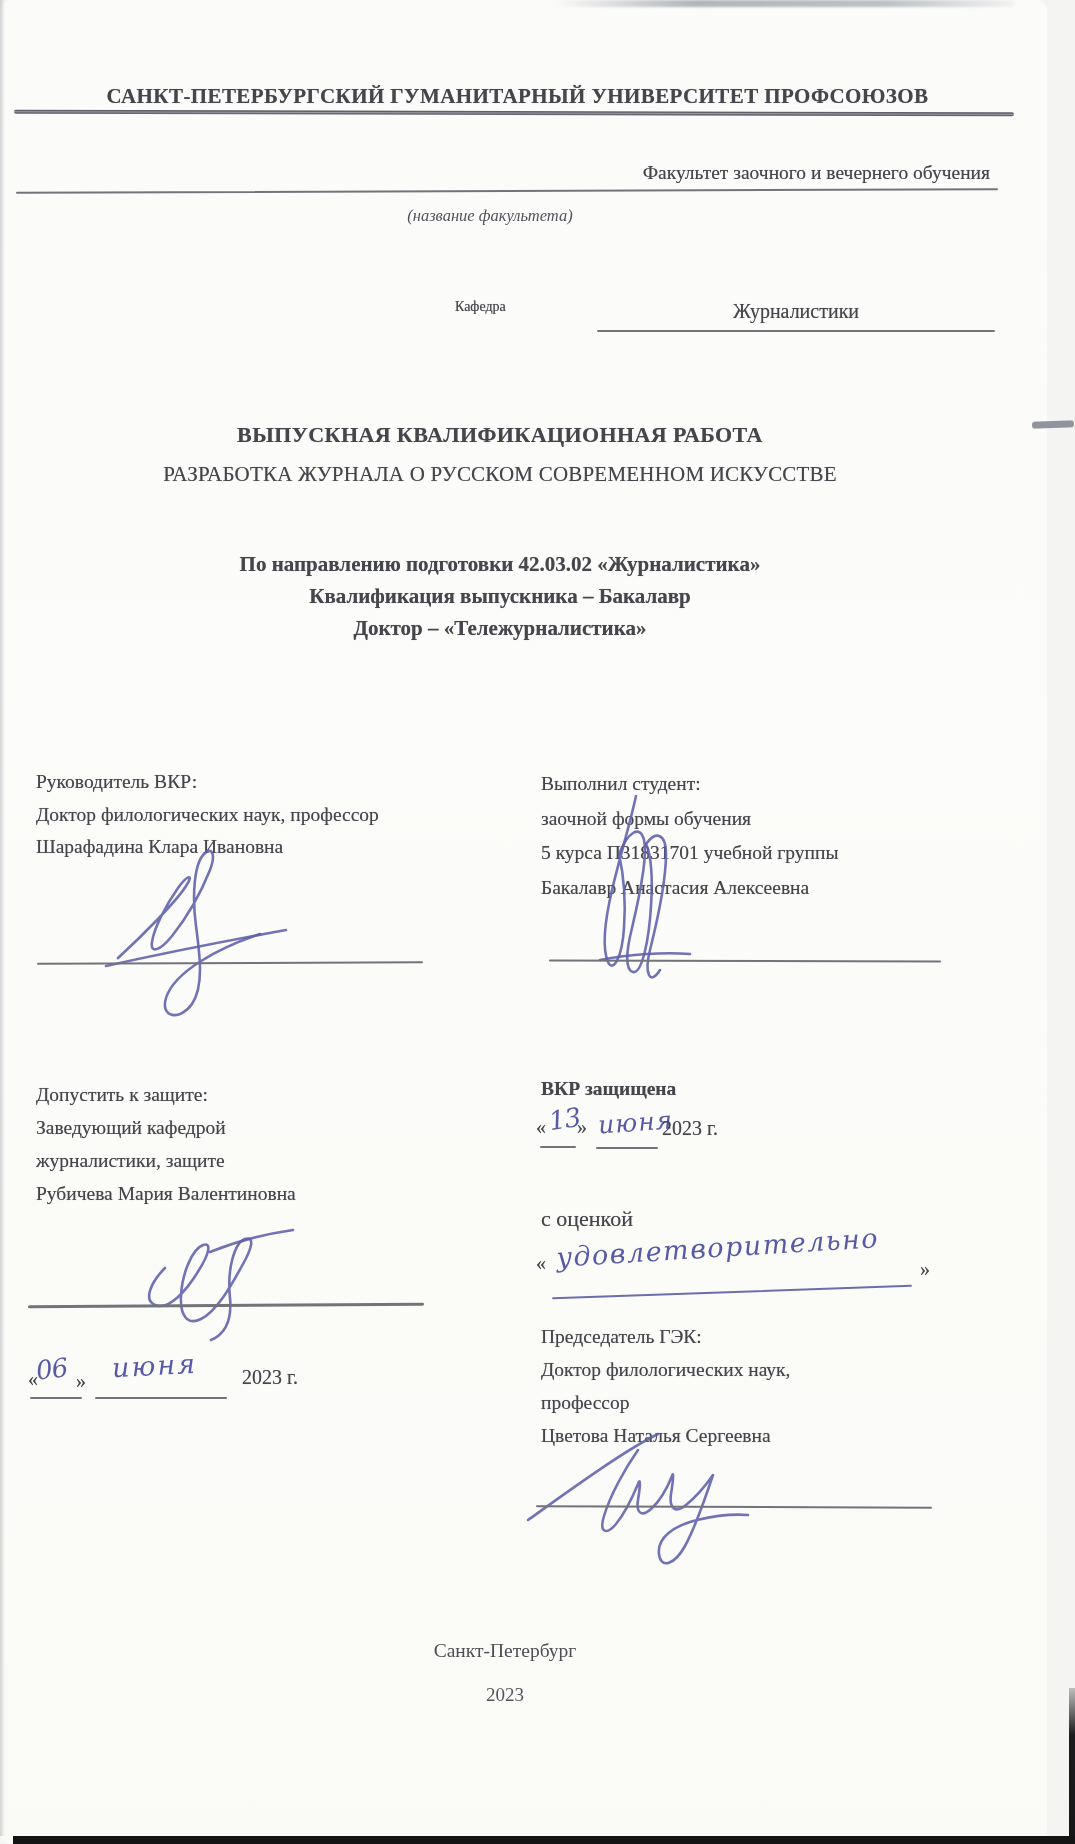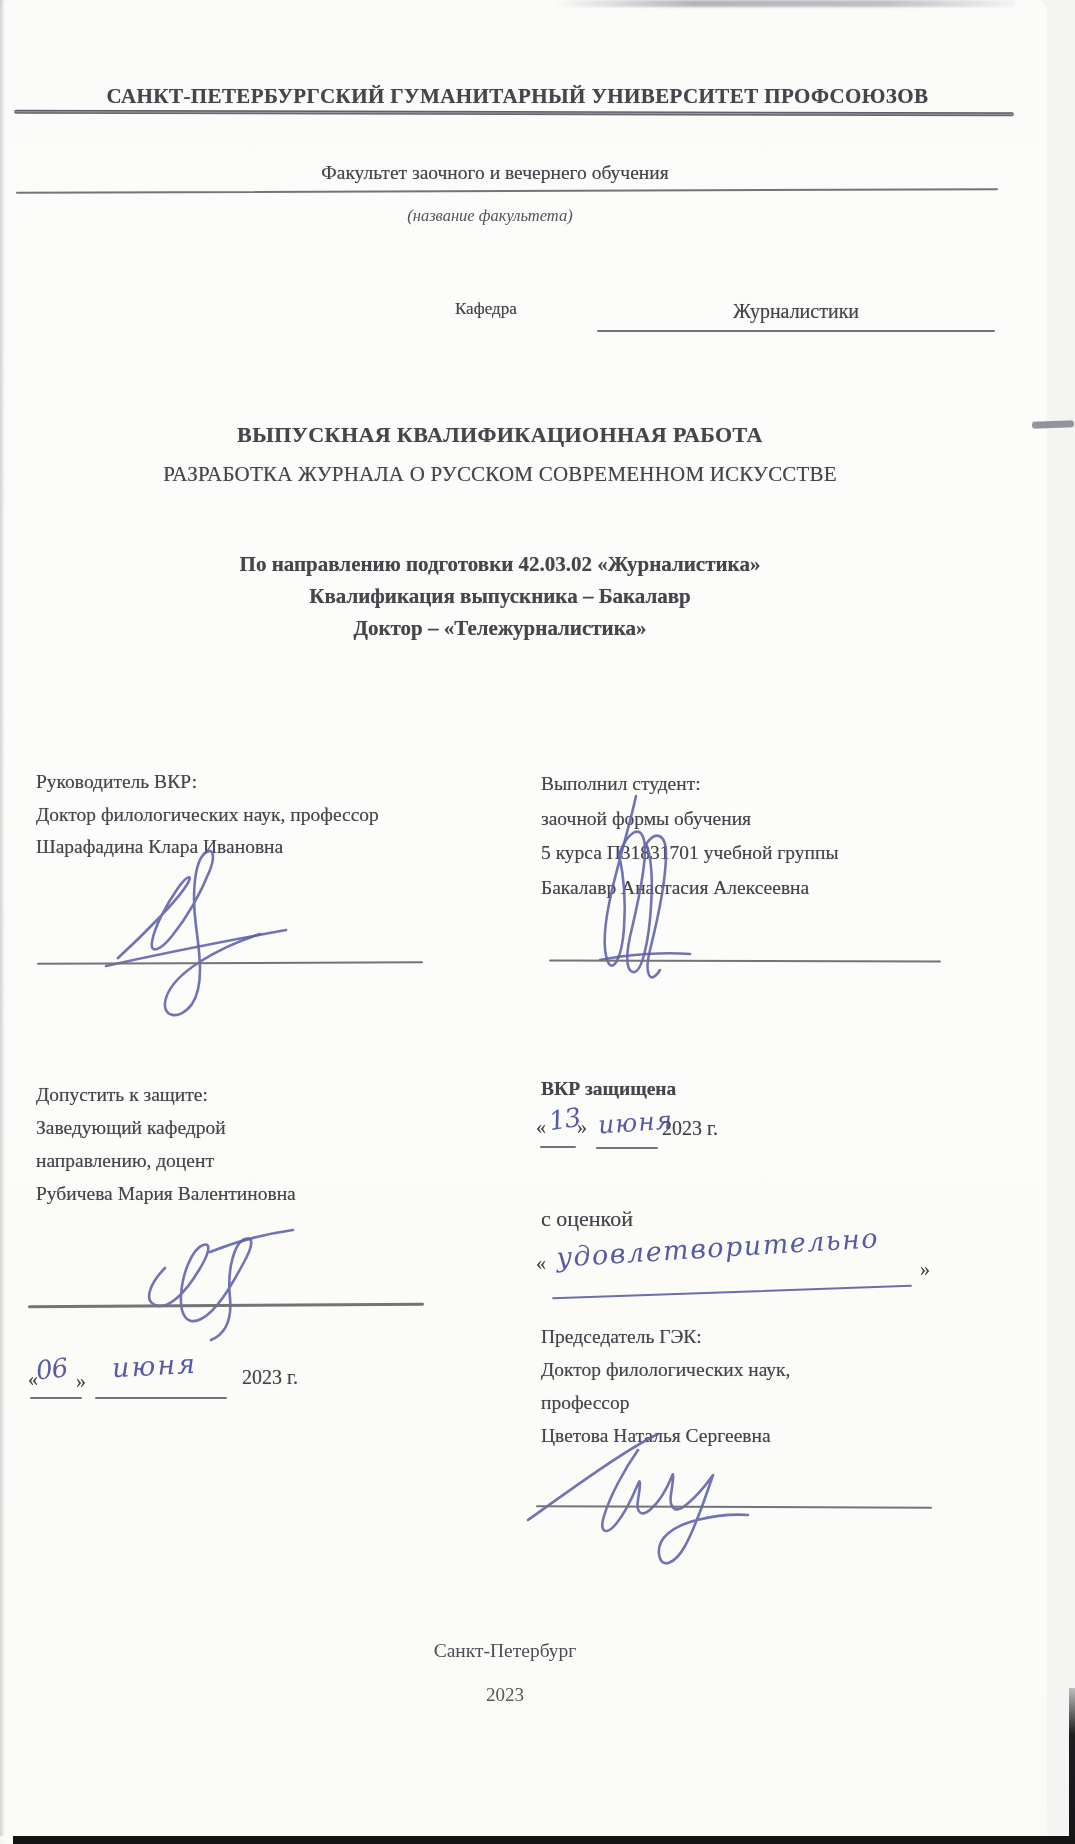--- a/index.html
+++ b/index.html
@@ -20,25 +20,25 @@
   .bold{font-weight:bold;}
   .rule{background:#73737a;border-radius:2px;}
   .ink{color:#575aa6;font-style:italic;font-family:"DejaVu Serif","Liberation Serif",serif;}
   svg.sig{overflow:visible;}
   svg.sig path{fill:none;stroke:#5d60ab;stroke-width:2.6;stroke-linecap:round;stroke-linejoin:round;opacity:.88;}
 
   .univ{left:20px;top:84px;width:995px;font-size:21px;letter-spacing:.4px;}
   .hdr-rule{left:14px;top:111px;width:1000px;height:4px;
     background:linear-gradient(180deg,#60606a 25%,#9c9ca4 50%,#666670 75%);
     transform:rotate(.15deg);border-radius:2px;}
-  .fac-text{left:0;top:162px;width:990px;font-size:19.5px;}
+  .fac-text{left:0;top:162px;width:990px;font-size:19.5px;text-align:right;}
   .fac-rule{left:16px;top:190px;width:982px;height:2.4px;transform:rotate(-.2deg);}
   .fac-cap{left:0;top:206px;width:980px;font-style:italic;font-size:16.5px;color:#52525c;}
 
-  .dept-label{left:455px;top:299px;font-size:17px;}
+  .dept-label{left:455px;top:299px;font-size:14px;}
   .dept-rule{left:597px;top:330px;width:398px;height:2.2px;}
   .dept-value{left:597px;top:300px;width:398px;font-size:20px;}
 
   .work-type{left:30px;top:422px;width:940px;font-size:22px;letter-spacing:.4px;}
   .work-title{left:30px;top:462px;width:940px;font-size:21px;letter-spacing:.2px;}
   .program{left:30px;top:548px;width:940px;font-size:21px;line-height:32px;}
 
   .col-text{font-size:19.5px;line-height:32.5px;margin-top:40px;}
   .sup-col{left:36px;top:726px;width:470px;}
   .stu-col{left:541px;top:727px;width:500px;line-height:34.5px;}
@@ -139,21 +139,21 @@
     <path d="M66 6 C60 34 50 66 42 100 C35 130 32 158 38 172 C43 183 52 168 54 138 C56 110 53 82 49 64"></path>
     <path d="M49 64 C58 42 70 34 74 50 C78 66 70 104 62 138 C56 162 55 180 63 182 C72 184 79 150 81 116 C83 88 81 64 76 54"></path>
     <path d="M76 54 C86 40 96 44 96 64 C96 92 87 132 80 160 C74 184 80 196 90 180"></path>
     <path d="M30 170 C60 164 95 162 120 164"></path>
   </svg>
   <div class="abs sigline-1r rule"></div>
 
   <div class="abs adm-col printed">
     <div>Допустить к защите:</div>
     <div>Заведующий кафедрой</div>
-    <div>направлению, доцент</div>
+    <div>журналистики, защите</div>
     <div>Рубичева Мария Валентиновна</div>
   </div>
 
   <div class="abs def-label printed bold">ВКР защищена</div>
   <span class="abs def-q1 q printed">«</span>
   <span class="abs def-day ink date-day">13</span>
   <span class="abs def-q2 q printed">»</span>
   <div class="abs def-dayline rule"></div>
   <div class="abs def-monthline rule"></div>
   <span class="abs def-month ink">июня</span>

